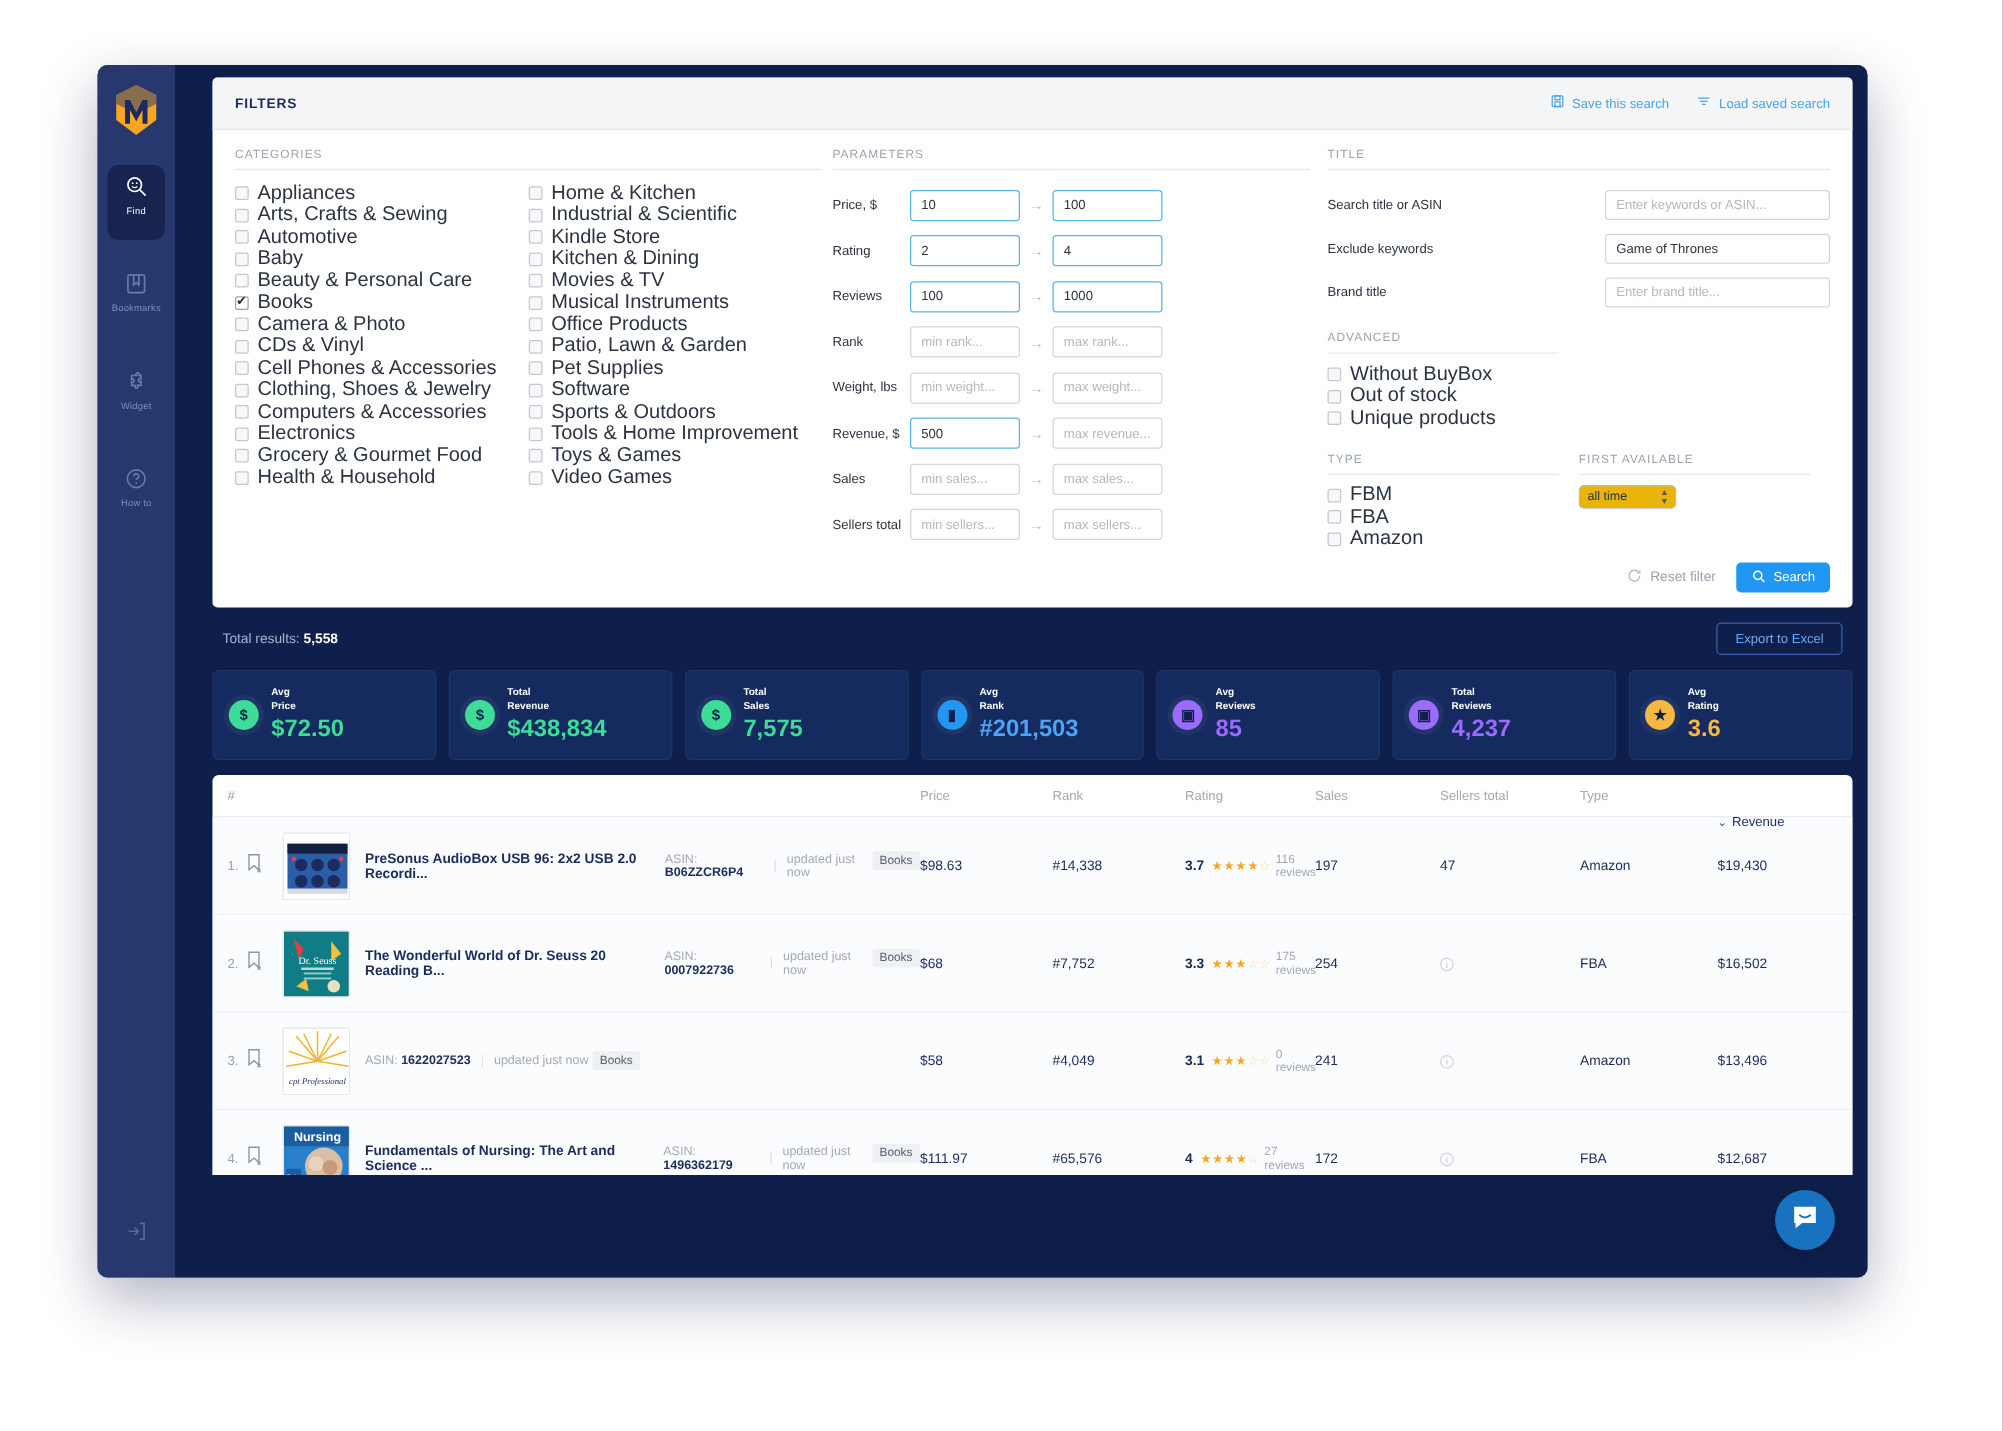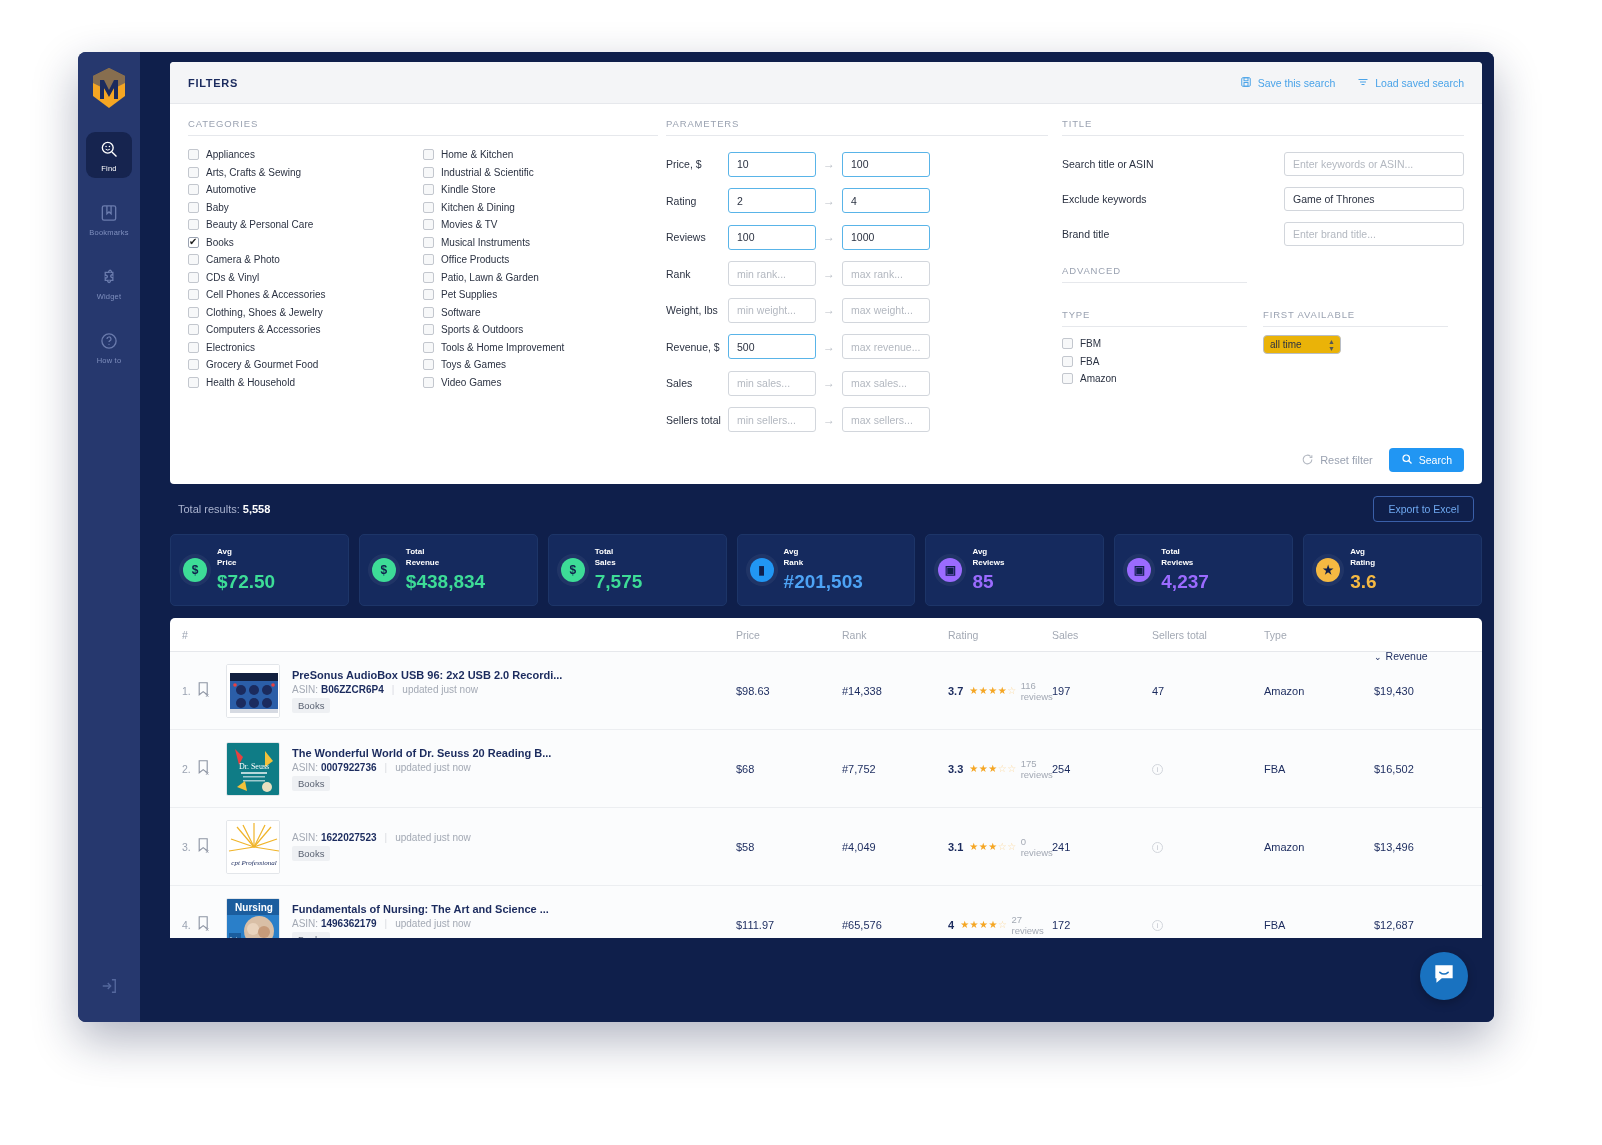--- a/index.html
+++ b/index.html
@@ -29,21 +29,21 @@
   .logo {
     width: 40px; height: 44px;
     margin: 14px auto 0 auto;
     position: relative;
   }
   .logo svg { display:block; }
   .nav-list { margin-top: 22px; }
   .nav-item {
     width: 46px; margin: 0 auto 18px auto;
     border-radius: 9px;
-    padding: 7px 0 4px 0;
+    padding: 7px 0 18px 0;
     text-align: center;
     cursor: pointer;
   }
   .nav-item.active { background: #16244f; }
   .nav-item .ic { display:block; height: 22px; margin-bottom:3px; }
   .nav-item .ic svg { vertical-align: middle; }
   .nav-label {
     font-size: 7.5px; color: #7f8fbe; letter-spacing: .2px;
     display:block; line-height: 10px;
   }
@@ -108,21 +108,21 @@
     width: 11px; height: 11px; flex: 0 0 11px;
     border: 1px solid #c3c7ce; border-radius: 2px;
     background: #f7f8f9; margin-right: 7px;
     position: relative;
   }
   .chk.checked { background: #ffffff; border-color: #9aa2b1; }
   .chk.checked:after {
     content: "✔"; position: absolute; left: 0px; top: -3px;
     font-size: 10px; color: #1c1c1c; line-height: 13px;
   }
-  .chk-label { font-size: 10px; color: #2b3242; white-space: nowrap; }
+  .chk-label { font-size: 16px; color: #2b3242; white-space: nowrap; }
 
   
   .param-row { display:flex; align-items:center; height: 36.5px; }
   .param-label {
     width: 62px; flex: 0 0 62px;
     font-size: 10.5px; color: #2b3242; text-align: left;
   }
   .pin {
     width: 88px; height: 25px;
     border: 1px solid #d2d6dc; border-radius: 3px;
@@ -260,21 +260,21 @@
   .c-sales { width: 100px; flex:0 0 100px; }
   .c-sellers { width: 112px; flex:0 0 112px; }
   .c-type { width: 110px; flex:0 0 110px; }
   .c-rev { width: 100px; flex:0 0 100px; }
 
   .thumb {
     width: 54px; height: 54px; flex:0 0 54px;
     border: 1px solid #e3e6ea; border-radius: 2px;
     margin-right: 12px; overflow: hidden; background:#fff;
   }
-  .prod-info { display:flex; flex-direction: column; gap: 3px; }
+  .prod-info { display:flex; flex-direction: row; gap: 3px; }
   .prod-title { font-size: 11px; font-weight: bold; color: #1b2b5e; }
   .prod-meta { font-size: 10px; color: #a3a9b4; display:flex; align-items:center; gap:8px;}
   .prod-meta b { color: #1b2b5e; font-weight: bold; }
   .sep { color:#d8dbe0; }
   .cat-chip {
     display:inline-block;
     background: #eef0f3; color: #5a6272;
     font-size: 9.5px; padding: 2px 6px; border-radius: 2px;
     align-self: flex-start;
   }
@@ -592,20 +592,34 @@
               </div>
               <div class="tl-row">
                 <span class="tl-label">Brand title</span>
                 <input class="tl-input" value="" placeholder="Enter brand title..." style="">
               </div>
             </div>
 
           <div class="sub-grid">
             <div class="sub-col">
               <div class="sub-head">ADVANCED</div>
+              <div id="advanced-items">
+                  <div class="chk-row">
+                    <span class="chk"></span>
+                    <span class="chk-label">Without BuyBox</span>
+                  </div>
+                  <div class="chk-row">
+                    <span class="chk"></span>
+                    <span class="chk-label">Out of stock</span>
+                  </div>
+                  <div class="chk-row">
+                    <span class="chk"></span>
+                    <span class="chk-label">Unique products</span>
+                  </div>
+                </div>
             </div>
           </div>
 
           <div class="sub-grid" style="margin-top:18px;">
             <div class="sub-col">
               <div class="sub-head">TYPE</div>
               <div id="type-items">
                   <div class="chk-row">
                     <span class="chk"></span>
                     <span class="chk-label">FBM</span>

